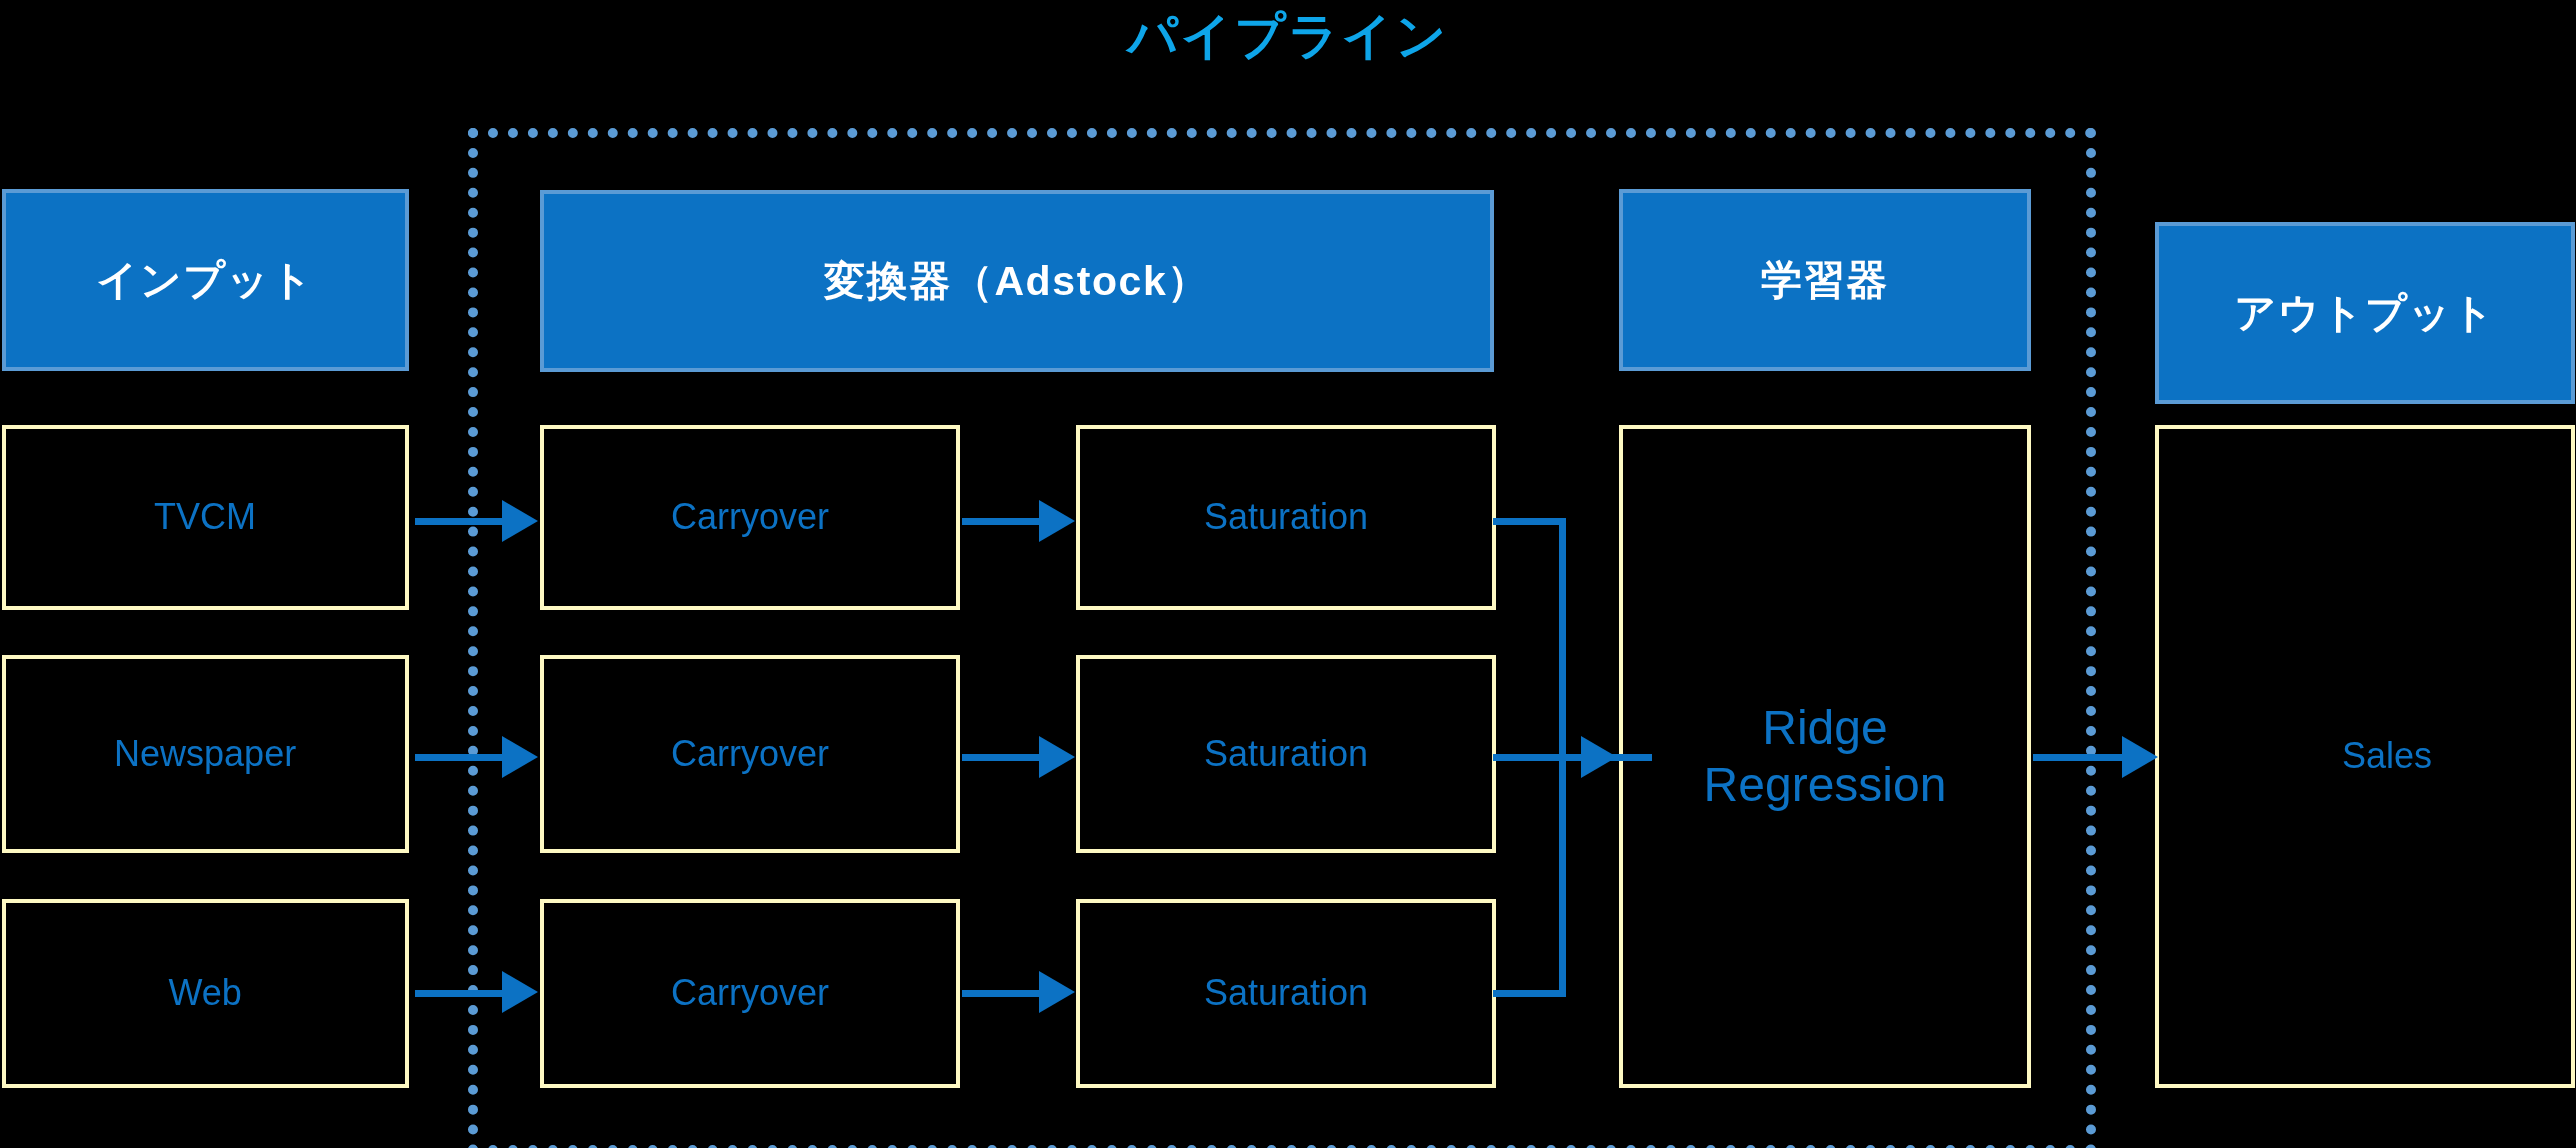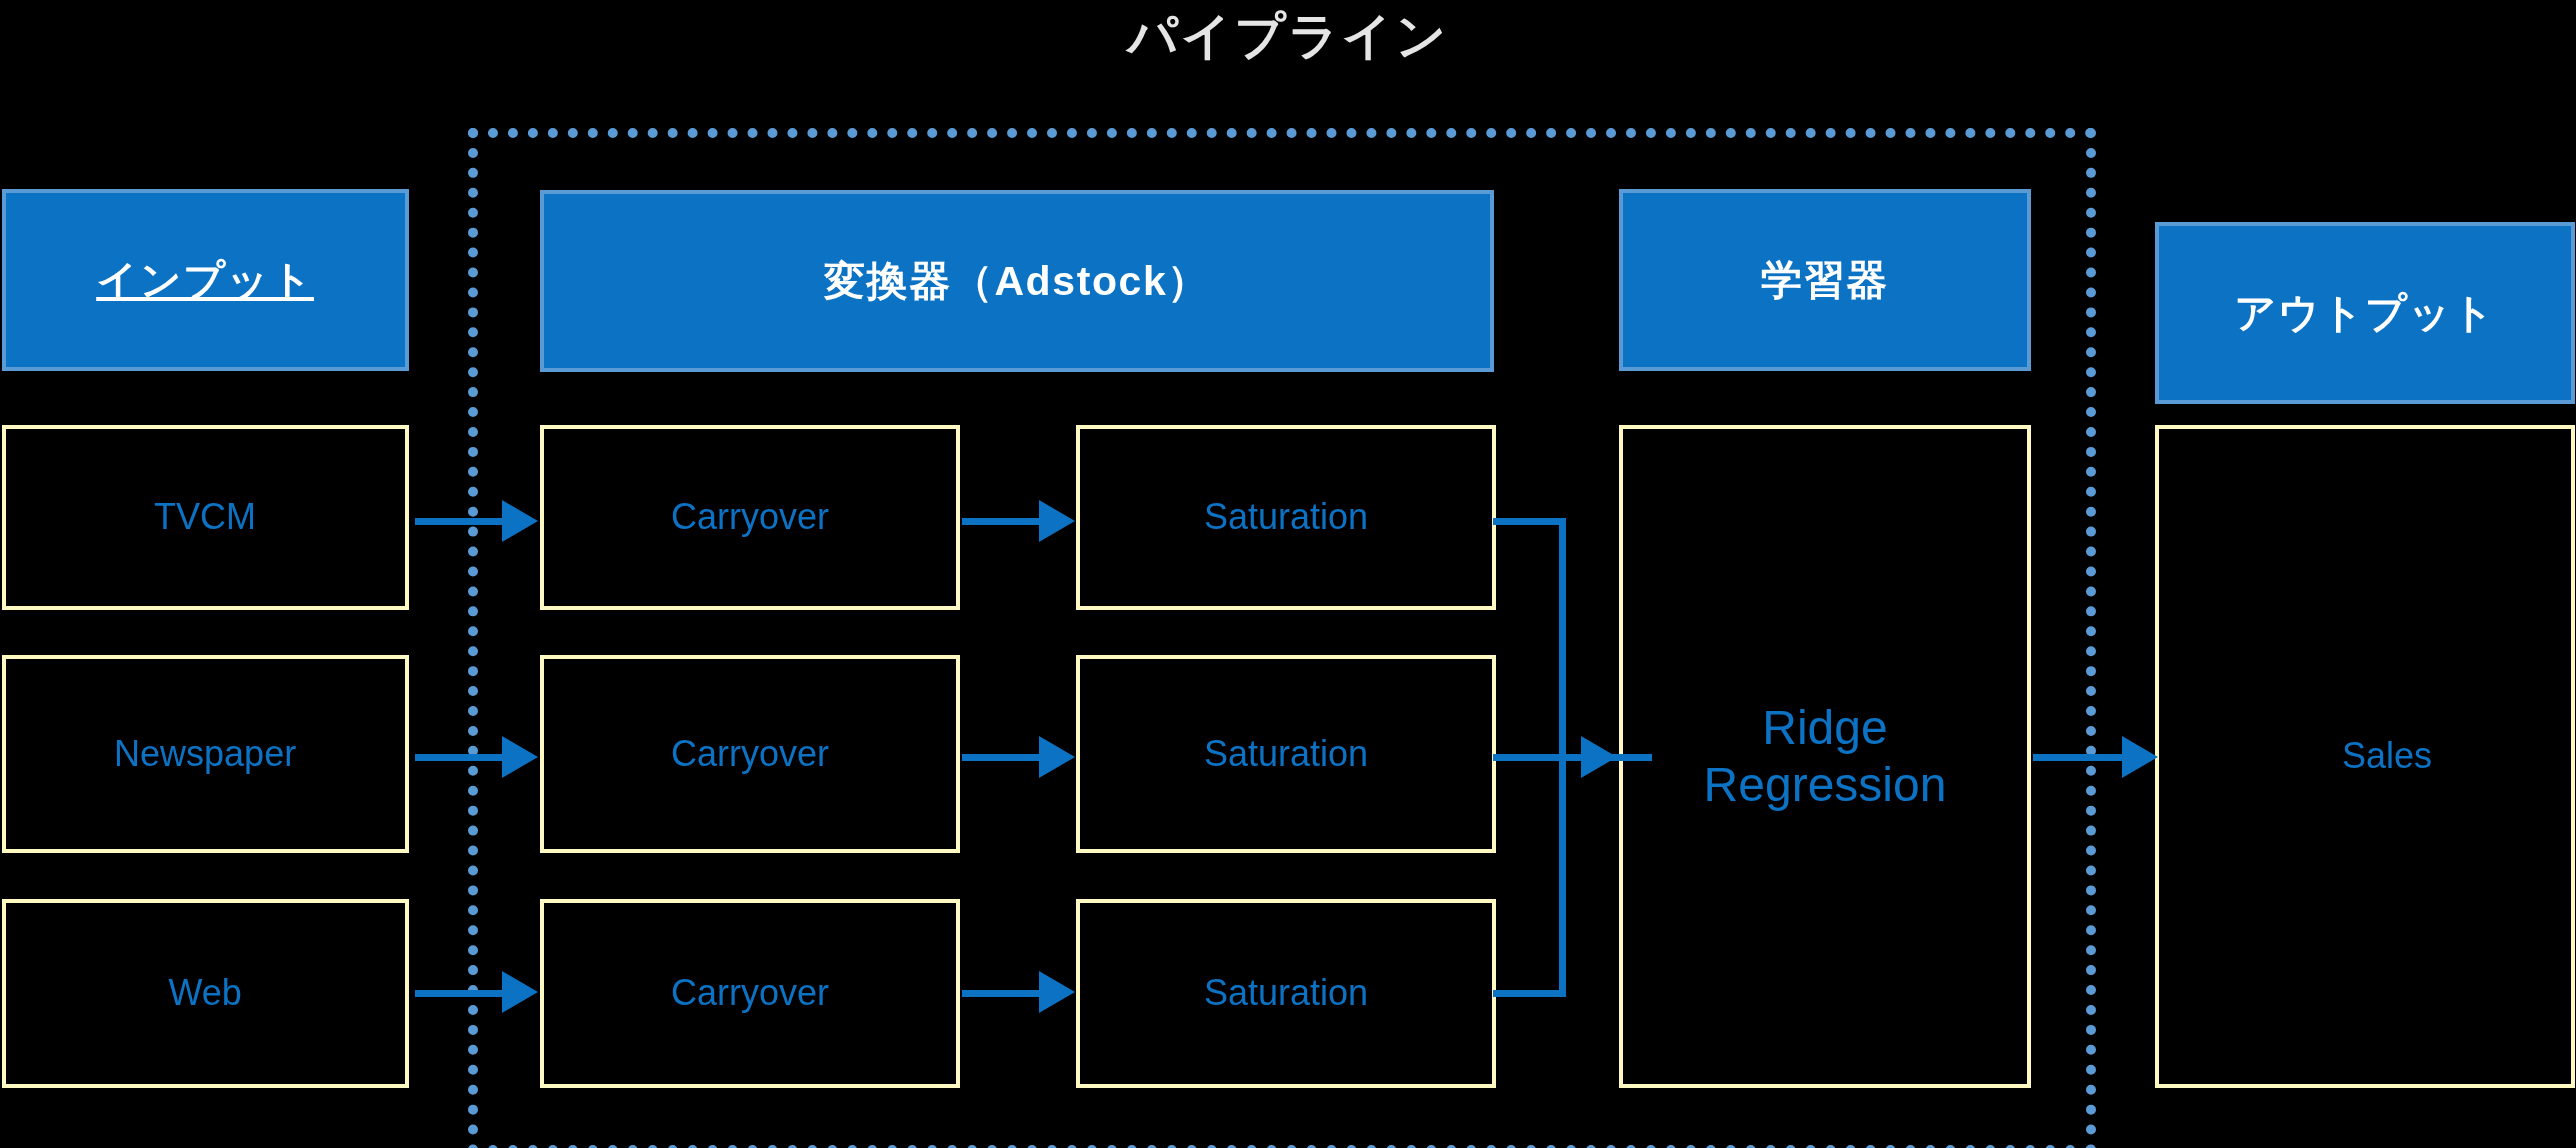--- a/index.html
+++ b/index.html
@@ -16,21 +16,21 @@
     font-family: "Liberation Sans", "DejaVu Sans", sans-serif;
   }
 
   
   #diagram-title {
     position: absolute;
     left: 0;
     top: 4.9px;
     width: 2576px;
     text-align: center;
-    color: #e5e5e5;
+    color: #0ea5e9;
     font-size: 50px;
     font-weight: bold;
     letter-spacing: 2.4px;
     line-height: 62px;
     white-space: nowrap;
   }
 
   
   #pipeline-region {
     position: absolute;
@@ -97,21 +97,21 @@
 </style>
 </head>
 <body>
 
 <div id="stage">
 
   <div id="diagram-title">パイプライン</div>
 
   <div id="pipeline-region"></div>
 
-  <div class="hdr-box" style="left:1.6px;  top:189px; width:407px;  height:182px;text-decoration:underline;">インプット</div>
+  <div class="hdr-box" style="left:1.6px;  top:189px; width:407px;  height:182px;">インプット</div>
 
   <div class="hdr-box" style="left:540px; top:190px; width:954px; height:182px;">変換器（Adstock）</div>
 
   <div class="hdr-box" style="left:1619px;top:189px; width:412px;  height:182px;">学習器</div>
 
   <div class="hdr-box" style="left:2155px;top:206px; width:420px;  height:182px;margin-top:16px;">アウトプット</div>
 
   <div class="node-box" style="left:1.6px; top:425px;  width:407px; height:185px;">TVCM</div>
   <div class="node-box" style="left:1.6px; top:655px;  width:407px; height:198px;">Newspaper</div>
   <div class="node-box" style="left:1.6px; top:899px; width:407px; height:189px;text-align:right;">Web</div>

